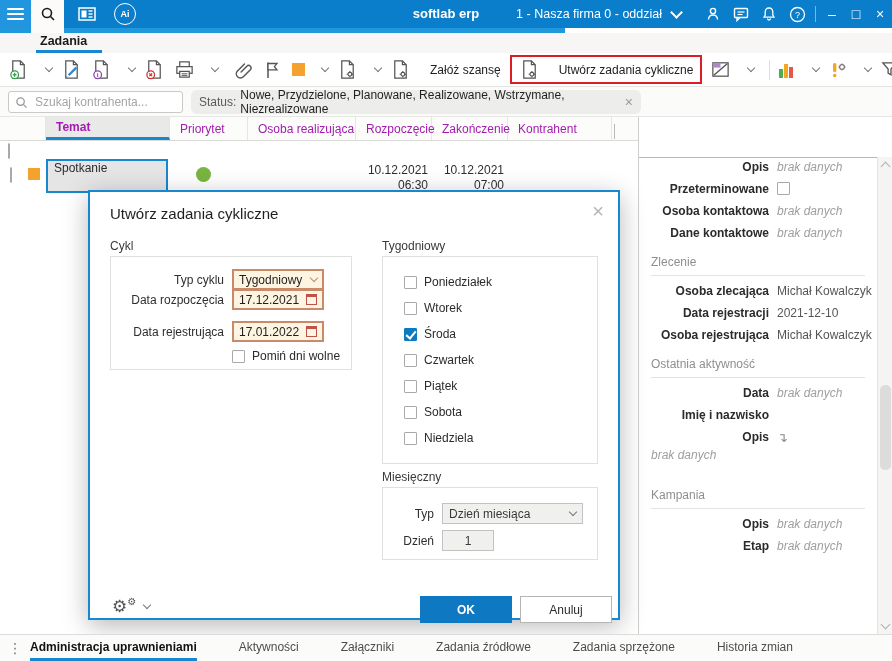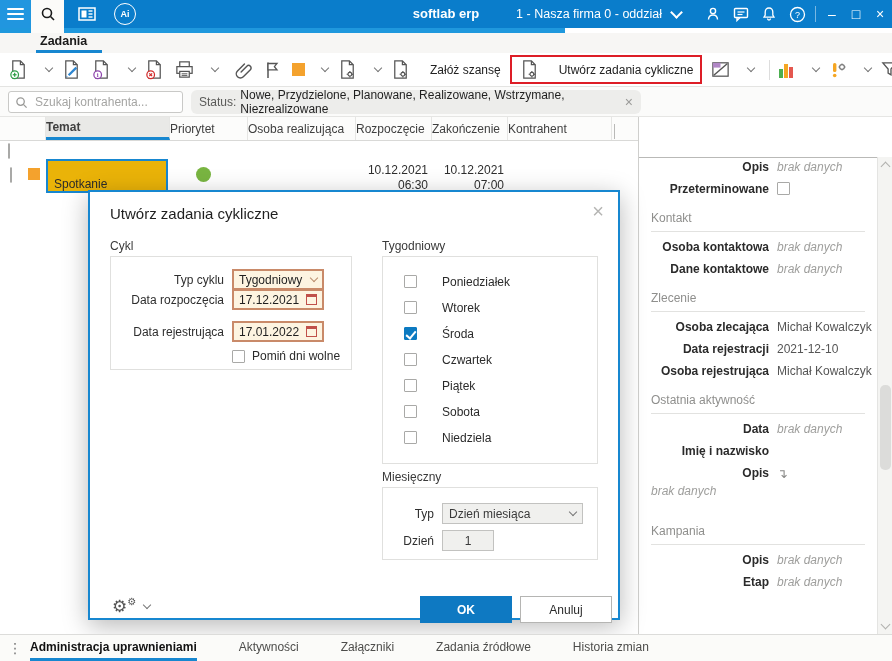--- a/index.html
+++ b/index.html
@@ -47,31 +47,31 @@
   .search-box{position:absolute;left:8px;top:4px;width:175px;height:22px;border:1px solid #c9c9c7;border-radius:3px;background:#fff;display:flex;align-items:center;padding:0 6px;box-sizing:border-box}
   .search-box input{border:0;outline:0;flex:1;font-family:"Liberation Sans",sans-serif;font-size:12px;color:#444;background:transparent;margin-left:5px;width:100%}
   .search-box input::placeholder{color:#a5a5a3}
   .status-chip{position:absolute;left:191px;top:3px;width:450px;height:24px;background:#ededeb;border-radius:6px;display:flex;align-items:center;padding:0 8px;box-sizing:border-box}
   .status-lbl{color:#5a5a58;margin-right:4px}
   .status-val{color:#1f1f1f}
   .chip-x{margin-left:auto;color:#9a9a98;font-size:14px;cursor:pointer;padding-left:6px}
 
   
   .grid-hdr{left:0;top:117px;width:638px;height:24px;background:#fcfcfb;border-bottom:1px solid #d9d9d7;display:flex}
-  .hcell{border-right:1px solid #e6e6e4;display:flex;align-items:center;padding-left:0;font-size:12px;color:#404040;box-sizing:border-box}
+  .hcell{border-right:1px solid #e6e6e4;display:flex;align-items:center;padding-left:10px;font-size:12px;color:#a21caf;box-sizing:border-box}
   .hcell.sorted{background:#e9e9e7;border-bottom:3px solid #1787d0;font-weight:bold}
   .grid-expand{left:614px;top:124px}
   .chev-right{width:6px;height:6px;border-right:1.5px solid #b9b9b7;border-bottom:1.5px solid #b9b9b7;transform:rotate(-45deg)}
   .cb{width:13px;height:13px;border:1px solid #a9a9a7;background:#fff;border-radius:1px;box-sizing:border-box;position:relative;flex:none}
   .cb.checked{background:#0c7ac1;border-color:#0c7ac1}
   .cb.checked::after{content:"";position:absolute;left:3px;top:0.5px;width:4px;height:8px;border-right:2px solid #fff;border-bottom:2px solid #fff;transform:rotate(40deg)}
   .filter-row-cb{left:8px;top:144px}
   .row-cb{left:8px;top:168px}
   .row-color{left:28px;top:168px;width:12px;height:12px;background:#f4a22d}
-  .temat-cell{left:46px;top:159px;width:122px;height:34px;border:2px solid #1787d0;background:#eab308;display:flex;align-items:flex-end;padding-left:6px}
+  .temat-cell{left:46px;top:159px;width:122px;height:34px;border:2px solid #1787d0;background:#e5e5e5;display:flex;align-items:flex-start;padding-left:6px}
   .prio-dot{left:196px;top:167px;width:15px;height:15px;border-radius:50%;background:#79b541}
   .date-cell{width:74px;text-align:right;font-size:12px;color:#2e2e2e;line-height:15px}
   .date-start{left:354px;top:163px}
   .date-end{left:430px;top:163px}
 
   
   .vdivider{left:638px;top:117px;width:1px;height:517px;background:#cfcfcd}
   .panel{left:639px;top:157px;width:238px;height:477px;background:#fff;border-top:1px solid #b9b9b7;padding:2px 0 0 12px;overflow:hidden}
   .prow{display:flex;margin-bottom:7px;align-items:flex-start}
   .plabel{width:118px;text-align:right;font-weight:bold;color:#2b2b2b;flex:none;line-height:15px}
@@ -94,21 +94,21 @@
   .modal-title{position:absolute;left:20px;top:13px;font-size:15px;color:#1f1f1f}
   .modal-x{position:absolute;right:14px;top:8px;font-size:20px;color:#b5b5b3;cursor:pointer}
   .grp-label{position:absolute;font-size:12px;color:#3a3a3a}
   .grp-box{position:absolute;border:1px solid #e0e0de;box-sizing:border-box}
   .frow{position:absolute;display:flex;align-items:center}
   .flabel{width:110px;text-align:right;color:#2e2e2e;margin-right:8px;flex:none}
   .field{height:21px;border:2px solid #c98a69;background:#fdf4e1;display:flex;align-items:center;padding:0 5px;box-sizing:border-box;color:#1f1f1f}
   .field .val{flex:1;white-space:nowrap}
   .cal-ic{width:11px;height:11px;border:1.5px solid #c0504a;border-top-width:3.5px;box-sizing:border-box;margin-left:4px;flex:none}
   .field-dis{height:21px;border:1px solid #c2c2c0;background:#f0f0ee;display:flex;align-items:center;padding:0 6px;box-sizing:border-box;color:#3a3a3a}
-  .dayrow{position:absolute;display:flex;gap:25px}
+  .dayrow{position:absolute;display:flex;align-items:center;gap:7px}
   .btn-ok{position:absolute;left:330px;top:404px;width:90px;height:25px;background:#0e79c2;color:#fff;border:1px solid #0e79c2;font-weight:bold;font-size:12px;display:flex;align-items:center;justify-content:center;cursor:pointer}
   .btn-cancel{position:absolute;left:430px;top:404px;width:90px;height:25px;background:#fff;color:#2b2b2b;border:1px solid #b5b5b3;font-size:12px;display:flex;align-items:center;justify-content:center;cursor:pointer}
   .modal-gear{position:absolute;left:22px;top:404px;display:flex;align-items:center;gap:8px;color:#555;font-size:17px;cursor:pointer}
 
   
   .bottombar{left:0;top:634px;width:892px;height:27px;background:#fbfbf9;border-top:1px solid #dcdcda;display:flex;align-items:center}
   .dots{width:30px;text-align:center;color:#777;font-size:14px;letter-spacing:0}
   .btab{margin-right:42px;color:#4d4d4b;white-space:nowrap;position:relative;height:27px;line-height:25px;cursor:pointer}
   .btab.active{font-weight:bold;color:#111}
   .btab.active::after{content:"";position:absolute;left:0;right:0;bottom:0;height:4px;background:#1787d0}
@@ -421,21 +421,20 @@
 <div class="abs vdivider"></div>
 <div class="abs panel">
   <div class="prow">
     <span class="plabel">Opis</span>
     <span class="pval empty">brak danych</span>
   </div>
   <div class="prow">
     <span class="plabel">Przeterminowane</span>
     <span class="cb" style="margin-left:8px"></span>
   </div>
-  <div class="phead">Kontakt</div>
   <div class="prow">
     <span class="plabel">Osoba kontaktowa</span>
     <span class="pval empty">brak danych</span>
   </div>
   <div class="prow">
     <span class="plabel">Dane kontaktowe</span>
     <span class="pval empty">brak danych</span>
   </div>
   <div class="phead">Zlecenie</div>
   <div class="prow">
@@ -568,17 +567,18 @@
   <div class="btn-cancel">Anuluj</div>
 </div>
 
 
 <div class="abs bottombar">
   <span class="dots">⋮</span>
   <span class="btab active">Administracja uprawnieniami</span>
   <span class="btab">Aktywności</span>
   <span class="btab">Załączniki</span>
   <span class="btab">Zadania źródłowe</span>
+  <span class="btab">Zadania sprzężone</span>
   <span class="btab">Historia zmian</span>
 </div>
 
 
 
 
 </body></html>

